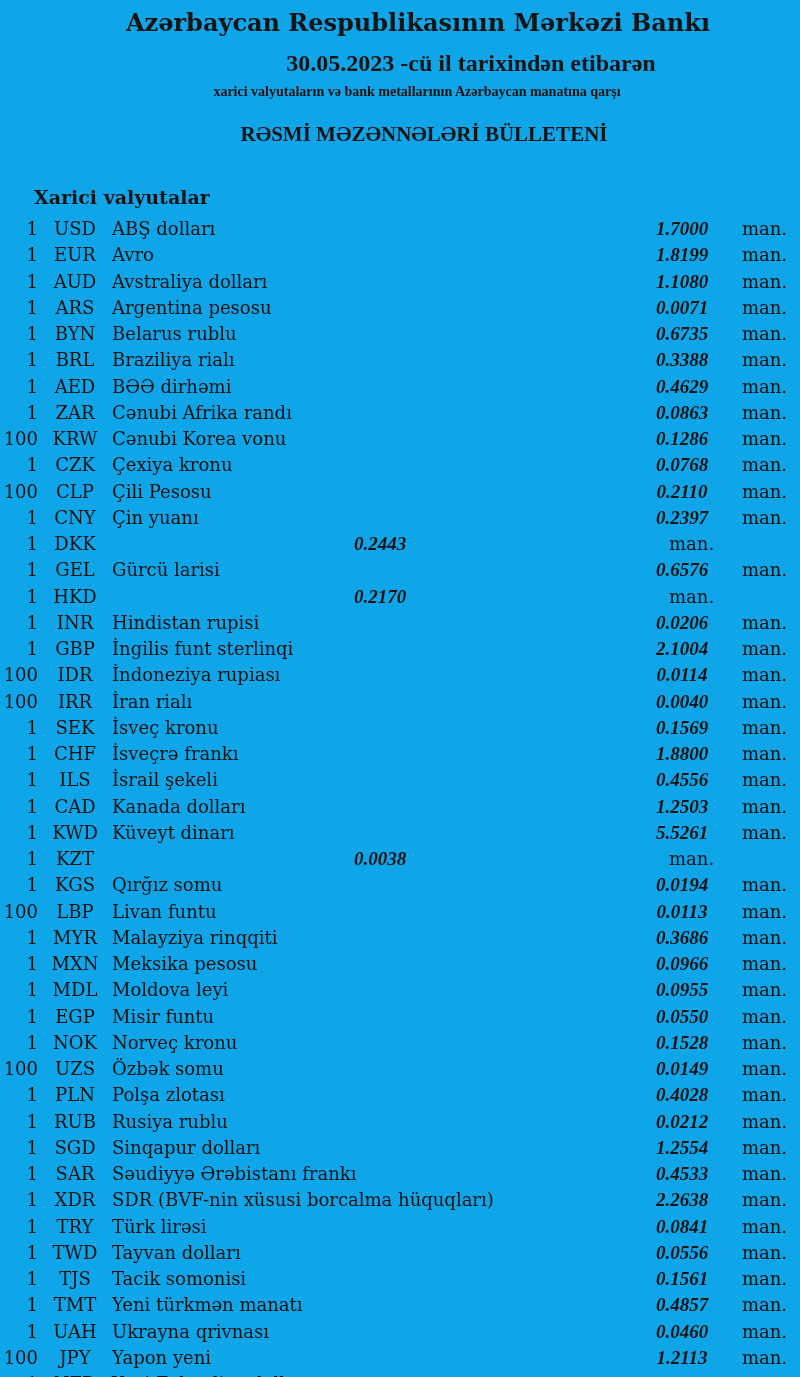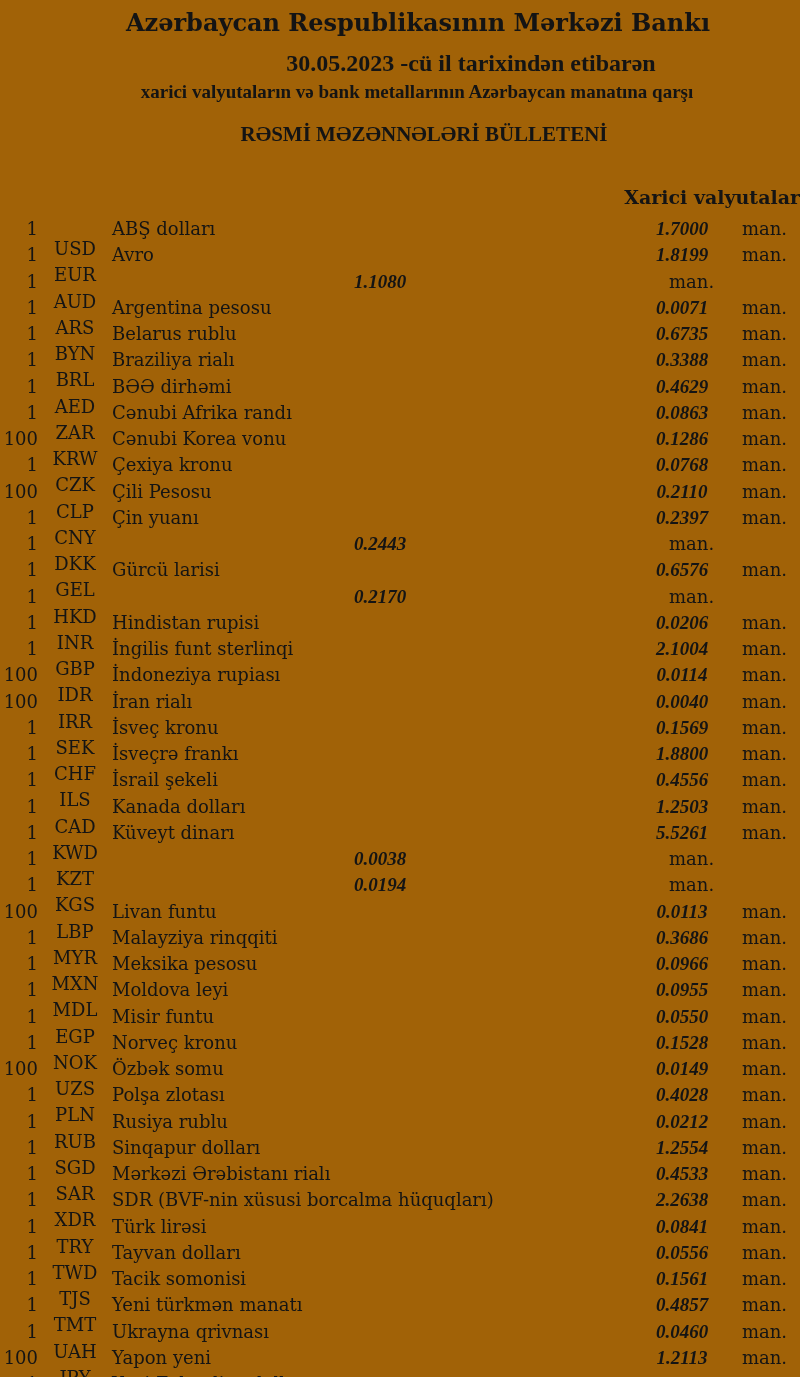--- a/index.html
+++ b/index.html
@@ -12,21 +12,21 @@
     height: 1377px;
     overflow: hidden;
     color: #141414;
     font-family: "DejaVu Serif", "Liberation Serif", serif;
     -webkit-font-smoothing: antialiased;
   }
   .page {
     position: relative;
     width: 800px;
     height: 1377px;
-    background: #a16207;
+    background: #0ea5e9;
   }
   
   .hdr-line { text-align: center; white-space: nowrap; }
   .title {
     margin: 0;
     padding-top: 8px;
     padding-left: 36px;       
     font-size: 24px;
     line-height: 30px;
     font-weight: bold;
@@ -36,56 +36,56 @@
     margin-top: 12px;
     padding-left: 142px;      
     font-size: 24px;
     line-height: 26px;
     font-weight: bold;
     font-family: "Liberation Serif", serif;
   }
   .subtitle {
     margin-top: 2px;
     padding-left: 34px;
-    font-size: 19px;
+    font-size: 14px;
     line-height: 27px;
     font-weight: bold;
     font-family: "Liberation Serif", serif;
   }
   .bulletin-line {
     margin-top: 16px;
     padding-left: 48px;
     font-size: 21px;
     line-height: 27px;
     font-weight: bold;
     font-family: "Liberation Serif", serif;
   }
   .section-title {
     margin-top: 37px;
     padding-left: 34px;
-    text-align: right;
+    text-align: left;
     font-size: 19px;
     line-height: 25px;
     font-weight: bold;
   }
   
   .rates-table {
     margin-top: 6px;
     width: 800px;
   }
   .row {
     display: grid;
     grid-template-columns: 42px 66px 544px 60px 88px;
     height: 26.25px;
     line-height: 26.25px;
     font-size: 18px;
     white-space: nowrap;
   }
   .cell-qty  { text-align: right;  padding-right: 4px; }
-  .cell-code { text-align: center; margin-top: 20px; }
+  .cell-code { text-align: center; }
   .cell-name { text-align: left;   padding-left: 4px; overflow: hidden; }
   .cell-rate {
     text-align: center;
     font-family: "Liberation Serif", serif;
     font-weight: bold;
     font-style: italic;
     font-size: 19px;
   }
   .cell-unit { text-align: center; padding-left: 17px; }
 </style>
@@ -113,20 +113,21 @@
       <div class="row">
         <span class="cell-qty">1</span>
         <span class="cell-code">EUR</span>
         <span class="cell-name">Avro</span>
         <span class="cell-rate">1.8199</span>
         <span class="cell-unit">man.</span>
       </div>
       <div class="row">
         <span class="cell-qty">1</span>
         <span class="cell-code">AUD</span>
+        <span class="cell-name">Avstraliya dolları</span>
         <span class="cell-rate">1.1080</span>
         <span class="cell-unit">man.</span>
       </div>
       <div class="row">
         <span class="cell-qty">1</span>
         <span class="cell-code">ARS</span>
         <span class="cell-name">Argentina pesosu</span>
         <span class="cell-rate">0.0071</span>
         <span class="cell-unit">man.</span>
       </div>
@@ -270,20 +271,21 @@
       </div>
       <div class="row">
         <span class="cell-qty">1</span>
         <span class="cell-code">KZT</span>
         <span class="cell-rate">0.0038</span>
         <span class="cell-unit">man.</span>
       </div>
       <div class="row">
         <span class="cell-qty">1</span>
         <span class="cell-code">KGS</span>
+        <span class="cell-name">Qırğız somu</span>
         <span class="cell-rate">0.0194</span>
         <span class="cell-unit">man.</span>
       </div>
       <div class="row">
         <span class="cell-qty">100</span>
         <span class="cell-code">LBP</span>
         <span class="cell-name">Livan funtu</span>
         <span class="cell-rate">0.0113</span>
         <span class="cell-unit">man.</span>
       </div>
@@ -346,21 +348,21 @@
       <div class="row">
         <span class="cell-qty">1</span>
         <span class="cell-code">SGD</span>
         <span class="cell-name">Sinqapur dolları</span>
         <span class="cell-rate">1.2554</span>
         <span class="cell-unit">man.</span>
       </div>
       <div class="row">
         <span class="cell-qty">1</span>
         <span class="cell-code">SAR</span>
-        <span class="cell-name">Mərkəzi Ərəbistanı rialı</span>
+        <span class="cell-name">Səudiyyə Ərəbistanı frankı</span>
         <span class="cell-rate">0.4533</span>
         <span class="cell-unit">man.</span>
       </div>
       <div class="row">
         <span class="cell-qty">1</span>
         <span class="cell-code">XDR</span>
         <span class="cell-name">SDR (BVF-nin xüsusi borcalma hüquqları)</span>
         <span class="cell-rate">2.2638</span>
         <span class="cell-unit">man.</span>
       </div>

